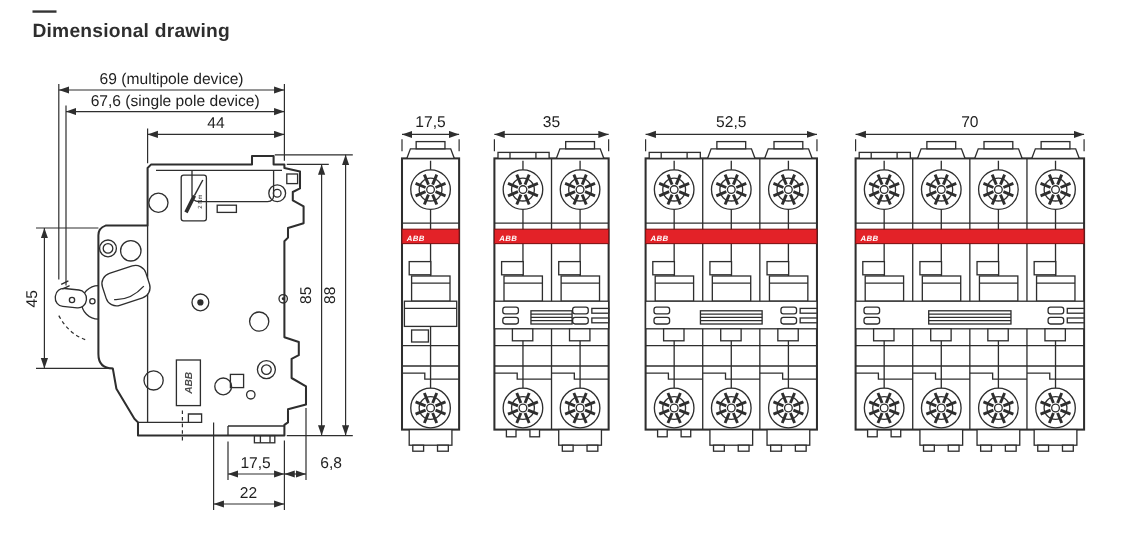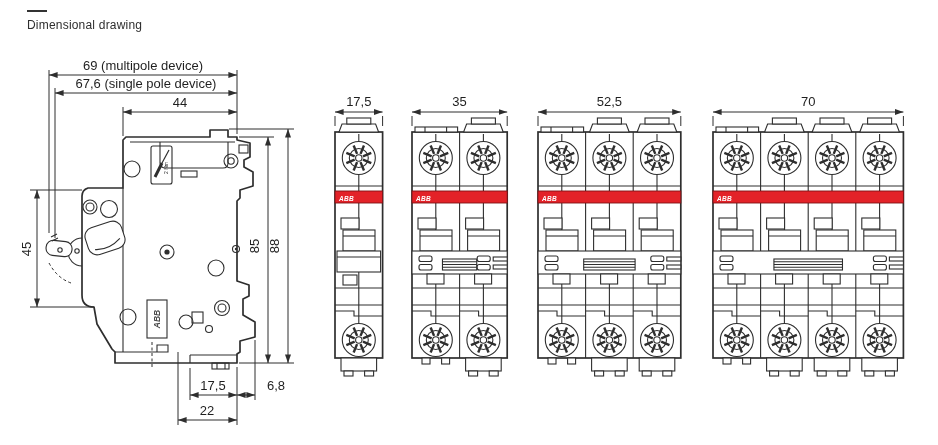--- a/index.html
+++ b/index.html
@@ -1,20 +1,20 @@
 <!DOCTYPE html>
 <html><head>
 <meta charset="utf-8">
 <style>
   html,body{margin:0;padding:0;background:#fff}
   #stage{position:relative;width:938px;height:445px;background:#fff;overflow:hidden;
          font-family:"Liberation Sans",sans-serif}
   #hdr{position:absolute;left:27px;top:0;z-index:2}
   #hdr .dash{display:block;font-size:20px;font-weight:700;color:#333;line-height:18px;height:18px}
-  #hdr h1{margin:0;font-size:12px;font-weight:400;color:#2e2e2e;letter-spacing:.2px}
+  #hdr h1{margin:0;font-size:16px;font-weight:700;color:#2e2e2e;letter-spacing:.2px}
   svg.canvas{position:absolute;left:0;top:0}
   .ln{fill:none;stroke:#2e2e2e;stroke-width:1.1}
   .ln2{fill:none;stroke:#2e2e2e;stroke-width:1.7;stroke-linejoin:round}
   .fw{fill:#fff;stroke:#2e2e2e;stroke-width:1.1}
   .fw2{fill:#fff;stroke:#2e2e2e;stroke-width:1.7}
   .dsh{fill:none;stroke:#2e2e2e;stroke-width:1;stroke-dasharray:3 2.5}
   .dim{fill:none;stroke:#2e2e2e;stroke-width:1}
   .dimtxt{font-family:"Liberation Sans",sans-serif;font-size:13px;fill:#1f1f1f}
   .tiny{font-family:"Liberation Sans",sans-serif;font-size:5px;fill:#2e2e2e}
   .logotxt{font-family:"Liberation Sans",sans-serif;font-style:italic;font-weight:700;font-size:8.5px;fill:#4a4a4a}

